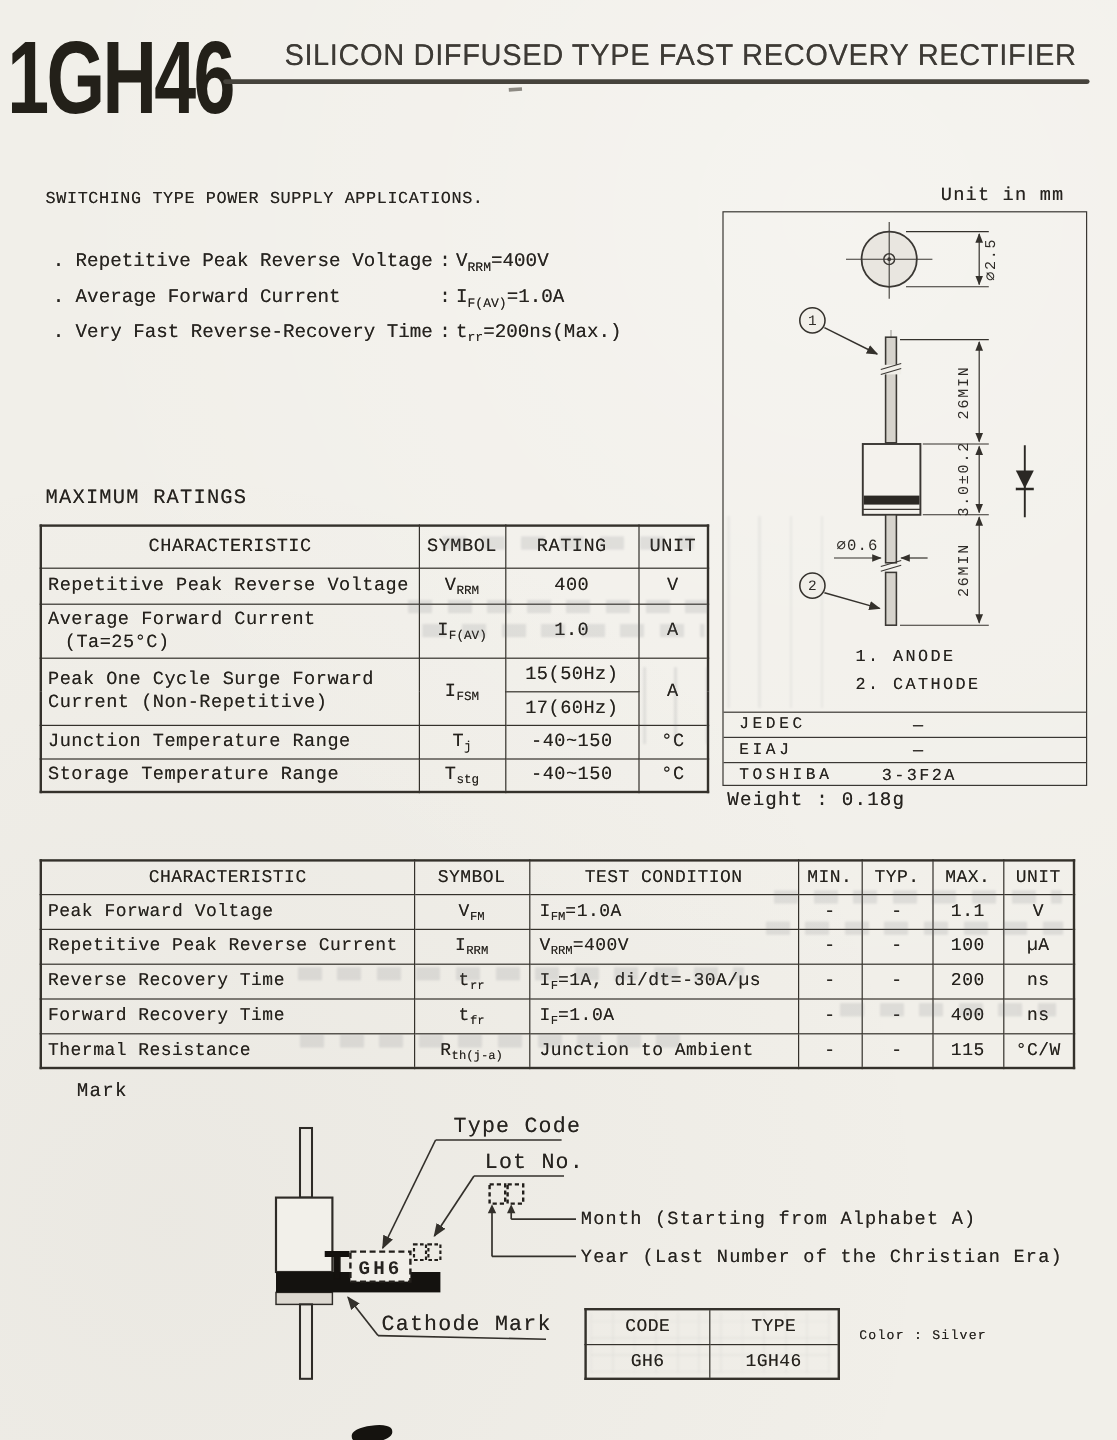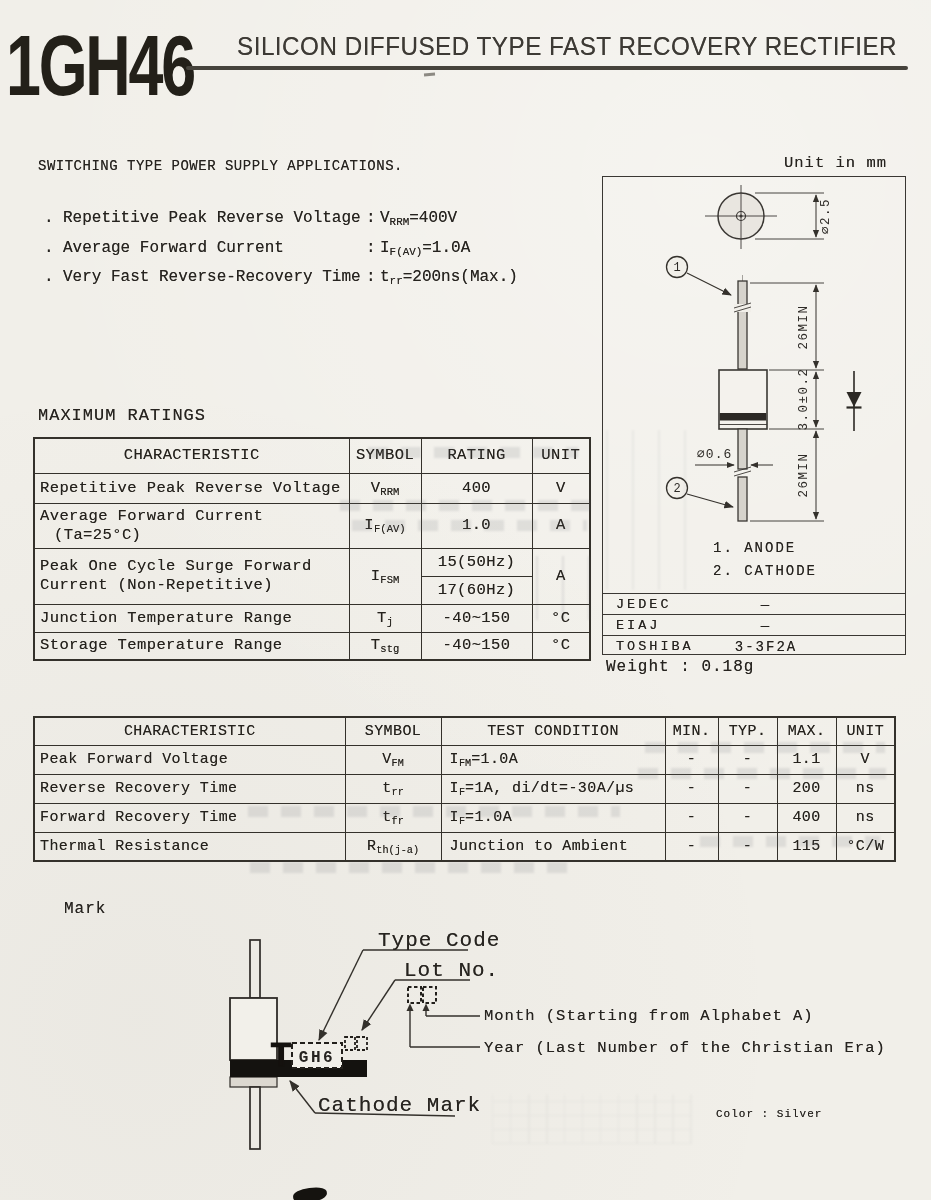--- a/index.html
+++ b/index.html
@@ -49,21 +49,21 @@
   .std-row{position:absolute;left:0;right:0;height:21px;border-top:1.6px solid #3a3733;display:flex;align-items:center;}
   .std-label{margin-left:13px;font-size:13.5px;letter-spacing:3px;}
   .std-val{position:absolute;left:118px;width:90px;text-align:center;letter-spacing:2px;font-size:14px;}
   .weight-note{position:absolute;left:606px;top:658px;font-size:16px;letter-spacing:1px;}
   svg text{font-family:"Liberation Mono","DejaVu Sans Mono",monospace;fill:#2e2b27;}
   .dim{font-size:12.5px;letter-spacing:1.5px;}
   .dim2{font-size:13px;letter-spacing:1px;}
   .cot{font-size:12px;text-anchor:middle;}
   
   .mark-svg{position:absolute;left:220px;top:925px;}
-  .mk-label{position:absolute;font-size:21px;letter-spacing:1px;white-space:nowrap;}
+  .mk-label{position:absolute;font-size:18px;letter-spacing:1px;white-space:nowrap;}
   .mk-heading{position:absolute;left:64px;top:900px;font-size:16px;letter-spacing:1px;}
   .color-note{position:absolute;left:716px;top:1108px;font-size:11px;letter-spacing:1px;}
   
   .ghost{position:absolute;pointer-events:none;filter:blur(1.1px);}
   .gh-line{height:11px;background:repeating-linear-gradient(90deg, rgba(100,104,112,.55) 0 20px, rgba(100,104,112,0) 20px 33px);opacity:.26;}
   .gh-vert{background:repeating-linear-gradient(90deg, rgba(100,104,112,.5) 0 2px, rgba(100,104,112,0) 2px 26px);opacity:.28;}
   .gh-grid{background:repeating-linear-gradient(0deg, rgba(100,104,112,.4) 0 1.5px, transparent 1.5px 14px),
                       repeating-linear-gradient(90deg, rgba(100,104,112,.4) 0 1.5px, transparent 1.5px 18px);opacity:.12;}
   .blob{position:absolute;left:293px;top:1188px;width:34px;height:14px;background:#15130f;border-radius:50% 40% 50% 40%;transform:rotate(-6deg);}
 </style>
@@ -253,20 +253,29 @@
       <td>UNIT</td>
     </tr>
     <tr style="height:29px">
       <td class="l">Peak Forward Voltage</td>
       <td class="c">V<sub>FM</sub></td>
       <td class="tc">I<sub>FM</sub>=1.0A</td>
       <td class="c">-</td>
       <td class="c">-</td>
       <td class="c">1.1</td>
       <td class="c">V</td>
+    </tr>
+    <tr style="height:29px">
+      <td class="l">Repetitive Peak Reverse Current</td>
+      <td class="c">I<sub>RRM</sub></td>
+      <td class="tc">V<sub>RRM</sub>=400V</td>
+      <td class="c">-</td>
+      <td class="c">-</td>
+      <td class="c">100</td>
+      <td class="c">µA</td>
     </tr>
     <tr style="height:29px">
       <td class="l">Reverse Recovery Time</td>
       <td class="c">t<sub>rr</sub></td>
       <td class="tc">I<sub>F</sub>=1A, di/dt=-30A/µs</td>
       <td class="c">-</td>
       <td class="c">-</td>
       <td class="c">200</td>
       <td class="c">ns</td>
     </tr>
@@ -322,20 +331,36 @@
     <line x1="190" y1="122" x2="260" y2="122" stroke="#33302b" stroke-width="1.4"></line>
     <line x1="95" y1="188" x2="70" y2="156" stroke="#33302b" stroke-width="1.4" marker-end="url(#ah2)"></line>
     <line x1="95" y1="188" x2="235" y2="191" stroke="#33302b" stroke-width="1.3"></line>
   </svg>
   <div class="mk-label thick" style="left:378px;top:929px">Type Code</div>
   <div class="mk-label thick" style="left:404px;top:959px">Lot No.</div>
   <div class="mk-label thick" style="left:484px;top:1039px;font-size:15.5px">Year (Last Number of the Christian Era)</div>
   <div class="mk-label thick" style="left:484px;top:1007px;font-size:15.5px">Month (Starting from Alphabet A)</div>
   <div class="mk-label thick" style="left:318px;top:1094px">Cathode Mark</div>
 
+  <table class="t ct">
+    <colgroup>
+        <col style="width:103px">
+        <col style="width:108px">
+      </colgroup>
+    <tbody>
+        <tr class="head" style="height:29px">
+      <td>CODE</td>
+      <td>TYPE</td>
+    </tr>
+    <tr style="height:29px">
+      <td>GH6</td>
+      <td>1GH46</td>
+    </tr>
+  </tbody>
+    </table>
   <div class="color-note thick">Color : Silver</div>
 
   <div class="ghost gh-line" style="left:368px;top:447px;width:210px"></div>
   <div class="ghost gh-line" style="left:340px;top:500px;width:250px"></div>
   <div class="ghost gh-line" style="left:352px;top:520px;width:235px"></div>
   <div class="ghost gh-vert" style="left:536px;top:556px;width:56px;height:64px"></div>
   <div class="ghost gh-vert" style="left:606px;top:430px;width:100px;height:160px;opacity:.15"></div>
   <div class="ghost gh-line" style="left:645px;top:742px;width:240px"></div>
   <div class="ghost gh-line" style="left:638px;top:768px;width:248px"></div>
   <div class="ghost gh-line" style="left:248px;top:806px;width:372px"></div>

